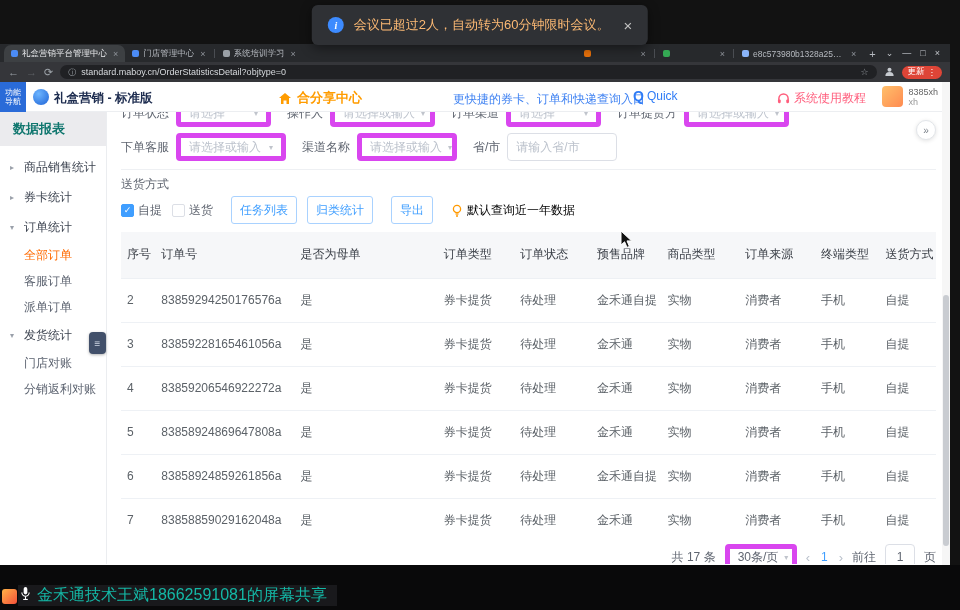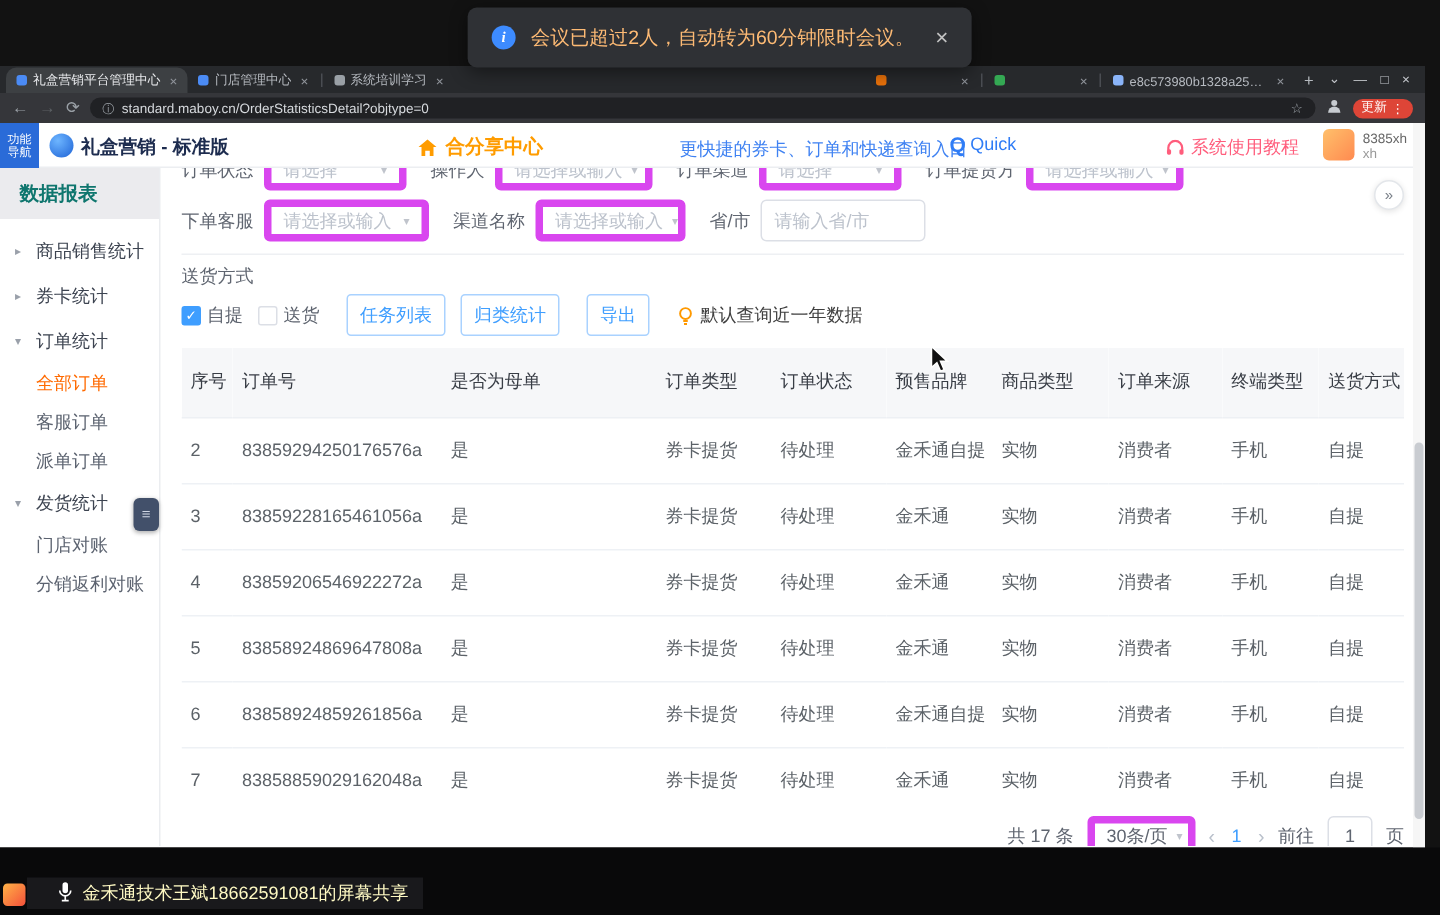--- a/index.html
+++ b/index.html
@@ -70,21 +70,21 @@
 .txt::placeholder{color:#bcc2cc;}
 .collapse-btn{position:absolute;right:14px;top:8px;width:20px;height:20px;border-radius:50%;background:#fff;border:1px solid #e3e6ea;box-shadow:0 1px 4px rgba(0,0,0,.12);color:#7a8089;font-size:10px;display:flex;align-items:center;justify-content:center;z-index:3;}
 .hr{border-bottom:1px solid #eef0f3;margin-top:8px;}
 .toolbar-label{margin-top:6px;font-size:12px;color:#5f6570;}
 .toolbar-row{margin-top:3px;display:flex;align-items:center;gap:10px;height:28px;}
 .cb{display:flex;align-items:center;gap:4px;font-size:12px;color:#5f6570;}
 .cbox{width:13px;height:13px;border-radius:2px;border:1px solid #dcdfe6;background:#fff;display:flex;align-items:center;justify-content:center;color:transparent;font-size:9px;}
 .cbox.checked{background:#3f9eff;border-color:#3f9eff;color:#fff;}
 .obtn{height:28px;padding:0 8px;border:1px solid #a9d2ff;border-radius:3px;background:#fff;color:#3f9eff;font-size:12px;font-family:inherit;white-space:nowrap;}
 .ml8{margin-left:8px;}
-.tip{display:flex;align-items:center;gap:4px;color:#404040;font-size:12px;margin-left:8px;white-space:nowrap;}
+.tip{display:flex;align-items:center;gap:4px;color:#000000;font-size:12px;margin-left:8px;white-space:nowrap;}
 
 .table-wrap{margin-top:8px;height:296px;overflow:hidden;}
 table.otable{width:100%;border-collapse:collapse;table-layout:fixed;}
 .otable th{background:#f6f7f9;height:46px;font-size:12px;font-weight:normal;color:#383d45;text-align:left;padding:0 6px;border-bottom:1px solid #edf0f4;white-space:nowrap;overflow:hidden;}
 .otable td{height:44px;font-size:12px;color:#5c6268;padding:0 6px;border-bottom:1px solid #eef1f5;white-space:nowrap;overflow:hidden;}
 .c-orange{color:#ff9a00;}
 .c-blue{color:#3f9eff;}
 .col0{width:34px}.col1{width:138px}.col2{width:142px}.col3{width:76px}.col4{width:76px}.col5{width:70px}.col6{width:77px}.col7{width:75px}.col8{width:64px}.col9{width:56px}
 
 .pagination{margin-top:16px;display:flex;align-items:center;justify-content:flex-end;gap:9px;font-size:12px;color:#5f6570;}
@@ -92,21 +92,21 @@
 .pg-arrow{color:#b9c0cb;font-size:13px;}
 .pg-cur{color:#3f9eff;padding:0 2px;}
 .pg-input{width:30px;height:26px;border:1px solid #dcdfe6;border-radius:4px;text-align:center;font-size:12px;color:#5f6570;font-family:inherit;}
 
 .page-scrollbar{position:absolute;right:0;top:0;width:8px;height:100%;background:#f6f6f6;}
 .sthumb{position:absolute;left:1px;right:1px;top:44%;height:52%;background:#c9ccd1;border-radius:3px;}
 
 
 .bottombar{position:absolute;left:0;bottom:0;width:960px;height:45px;background:#09090a;}
 .task-ic{position:absolute;left:2px;bottom:6px;width:15px;height:15px;border-radius:3px;background:linear-gradient(135deg,#ffb347,#f4503a);}
-.share-pill{position:absolute;left:18px;bottom:4px;height:21px;background:#19191c;display:flex;align-items:center;gap:6px;padding:0 10px 0 20px;color:#fef9c3;font-size:12px;white-space:nowrap;}
+.share-pill{position:absolute;left:18px;bottom:4px;height:21px;background:#19191c;display:flex;align-items:center;gap:6px;padding:0 10px 0 2px;color:#14b8a6;font-size:16px;white-space:nowrap;}
 .toast{position:absolute;top:5px;left:50%;transform:translateX(-50%);height:40px;background:#2f3135;border-radius:6px;box-shadow:0 3px 12px rgba(0,0,0,.45);display:flex;align-items:center;gap:10px;padding:0 16px;z-index:40;white-space:nowrap;}
 .info-ic{width:16px;height:16px;border-radius:50%;background:#3d8bff;color:#fff;font-size:10px;font-style:italic;font-weight:bold;display:flex;align-items:center;justify-content:center;font-family:"Liberation Serif",serif;flex:none;}
 .toast-text{color:#fdba74;font-size:13px;}
 .toast-close{color:#c2c2c2;font-size:15px;margin-left:4px;}
 .cursor{position:absolute;left:620px;top:230px;z-index:60;}
 </style>
 </head>
 <body>
 
 <div class="screen">

